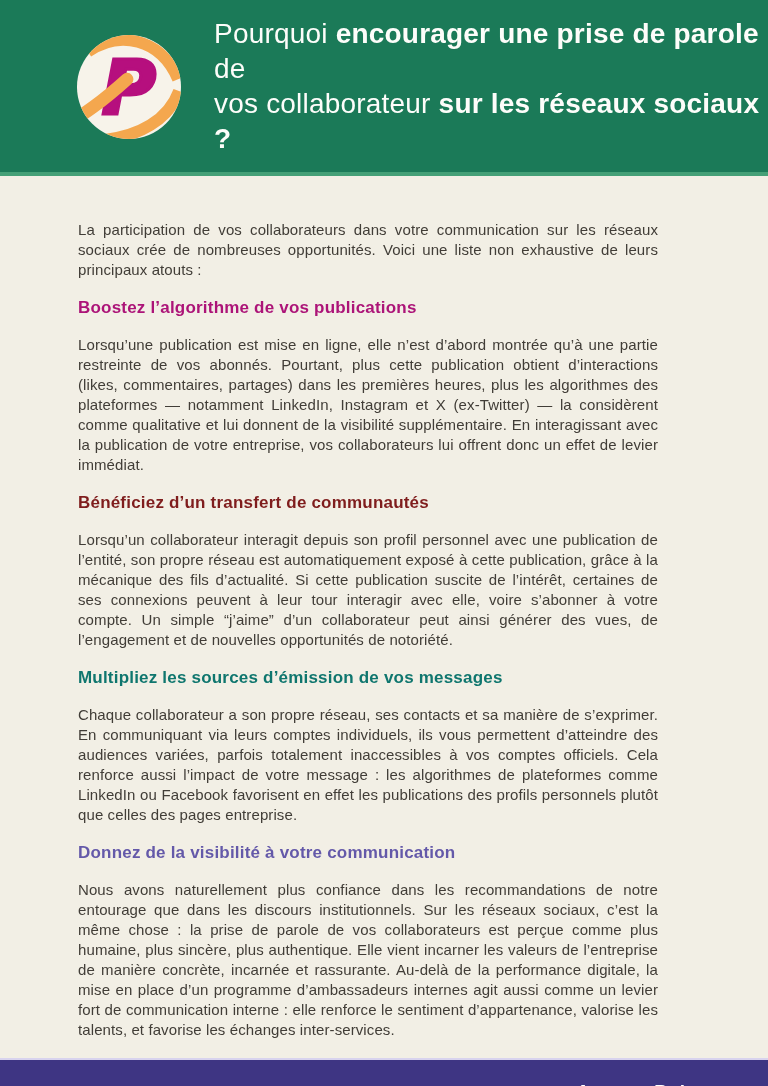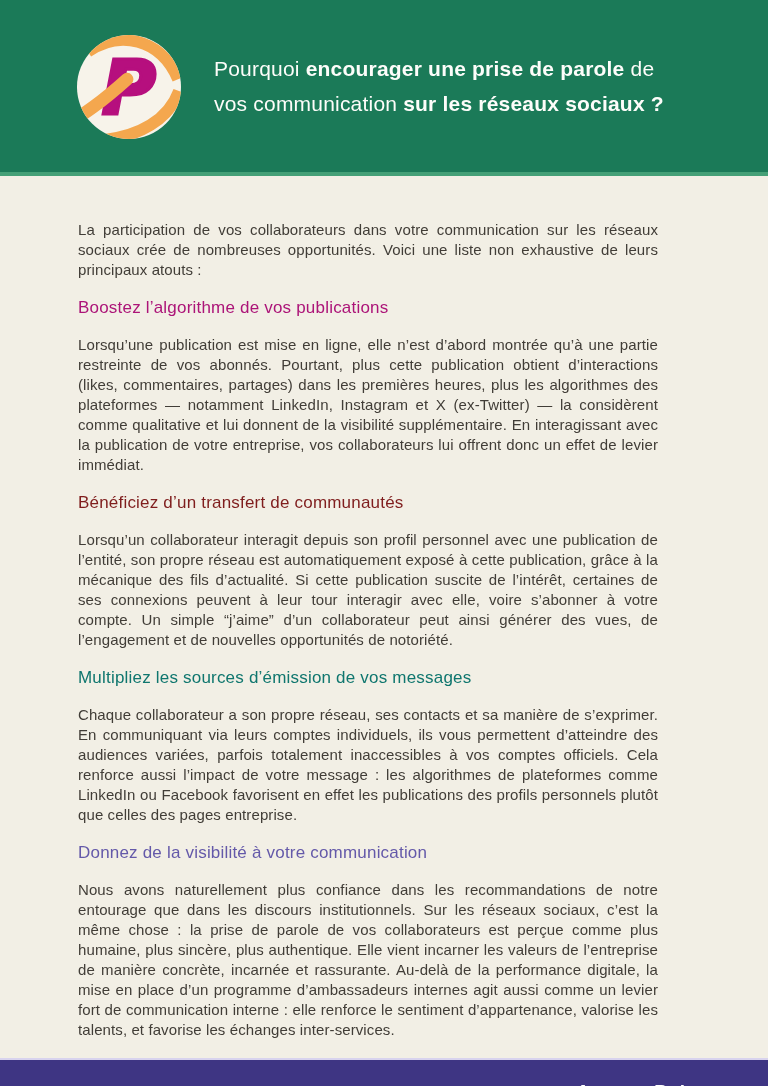--- a/index.html
+++ b/index.html
@@ -34,21 +34,21 @@
   }
   .logo svg { display: block; width: 106px; height: 106px; }
   .logo-p-text {
     font-family: "DejaVu Sans", sans-serif;
     font-weight: bold;
     font-style: italic;
   }
   .title {
     margin-left: 32px;
     color: #fdfdfa;
-    font-size: 21px;
+    font-size: 28px;
     line-height: 35px;
     font-weight: 400;
     letter-spacing: 0.2px;
   }
   .title strong { font-weight: 700; }
 
   
   .content {
     flex: 1 1 auto;
     padding: 44px 110px 0 78px;
@@ -57,21 +57,21 @@
     line-height: 20px;
     letter-spacing: 0.1px;
   }
   .para {
     text-align: justify;
     margin: 0 0 18px 0;
   }
   .section-heading {
     font-size: 17px;
     line-height: 20px;
-    font-weight: 400;
+    font-weight: 700;
     letter-spacing: 0.2px;
     margin: 0 0 17px 0;
   }
 
   
   .footer {
     height: 65px;
     flex: 0 0 65px;
     background: #3e3583;
     border-top: 2px solid #d8d3ee;
@@ -106,21 +106,21 @@
           <path d="M 12 18 C 44 -4 86 4 104 46" fill="none" stroke="#f4a74e" stroke-width="12"></path>
 
           <path d="M 28 108 C 64 104 94 88 105 58" fill="none" stroke="#f4a74e" stroke-width="12"></path>
 
           <text class="logo-p-text" x="26" y="82" font-size="76" fill="#b60f7e" stroke="#b60f7e" stroke-width="3">P</text>
 
           <path d="M -10 90 C 2 88 32 64 52 46" fill="none" stroke="#f4a74e" stroke-width="13" stroke-linecap="round"></path>
         </g>
       </svg>
     </div>
-    <h1 class="title"><span>Pourquoi </span><strong>encourager une prise de parole</strong><span> de</span><br><span>vos communication </span><strong>sur les réseaux sociaux ?</strong></h1>
+    <h1 class="title"><span>Pourquoi </span><strong>encourager une prise de parole</strong><span> de</span><br><span>vos collaborateur </span><strong>sur les réseaux sociaux ?</strong></h1>
   </header>
 
   <main class="content">
 
     <p class="para">La participation de vos collaborateurs dans votre communication sur les réseaux sociaux crée de nombreuses opportunités. Voici une liste non exhaustive de leurs principaux atouts :</p>
 
     <section>
       <h2 class="section-heading" style="color: rgb(172, 20, 120);">Boostez l’algorithme de vos publications</h2>
       <p class="para">Lorsqu’une publication est mise en ligne, elle n’est d’abord montrée qu’à une partie restreinte de vos abonnés. Pourtant, plus cette publication obtient d’interactions (likes, commentaires, partages) dans les premières heures, plus les algorithmes des plateformes — notamment LinkedIn, Instagram et X (ex-Twitter) — la considèrent comme qualitative et lui donnent de la visibilité supplémentaire. En interagissant avec la publication de votre entreprise, vos collaborateurs lui offrent donc un effet de levier immédiat.</p>
     </section>

